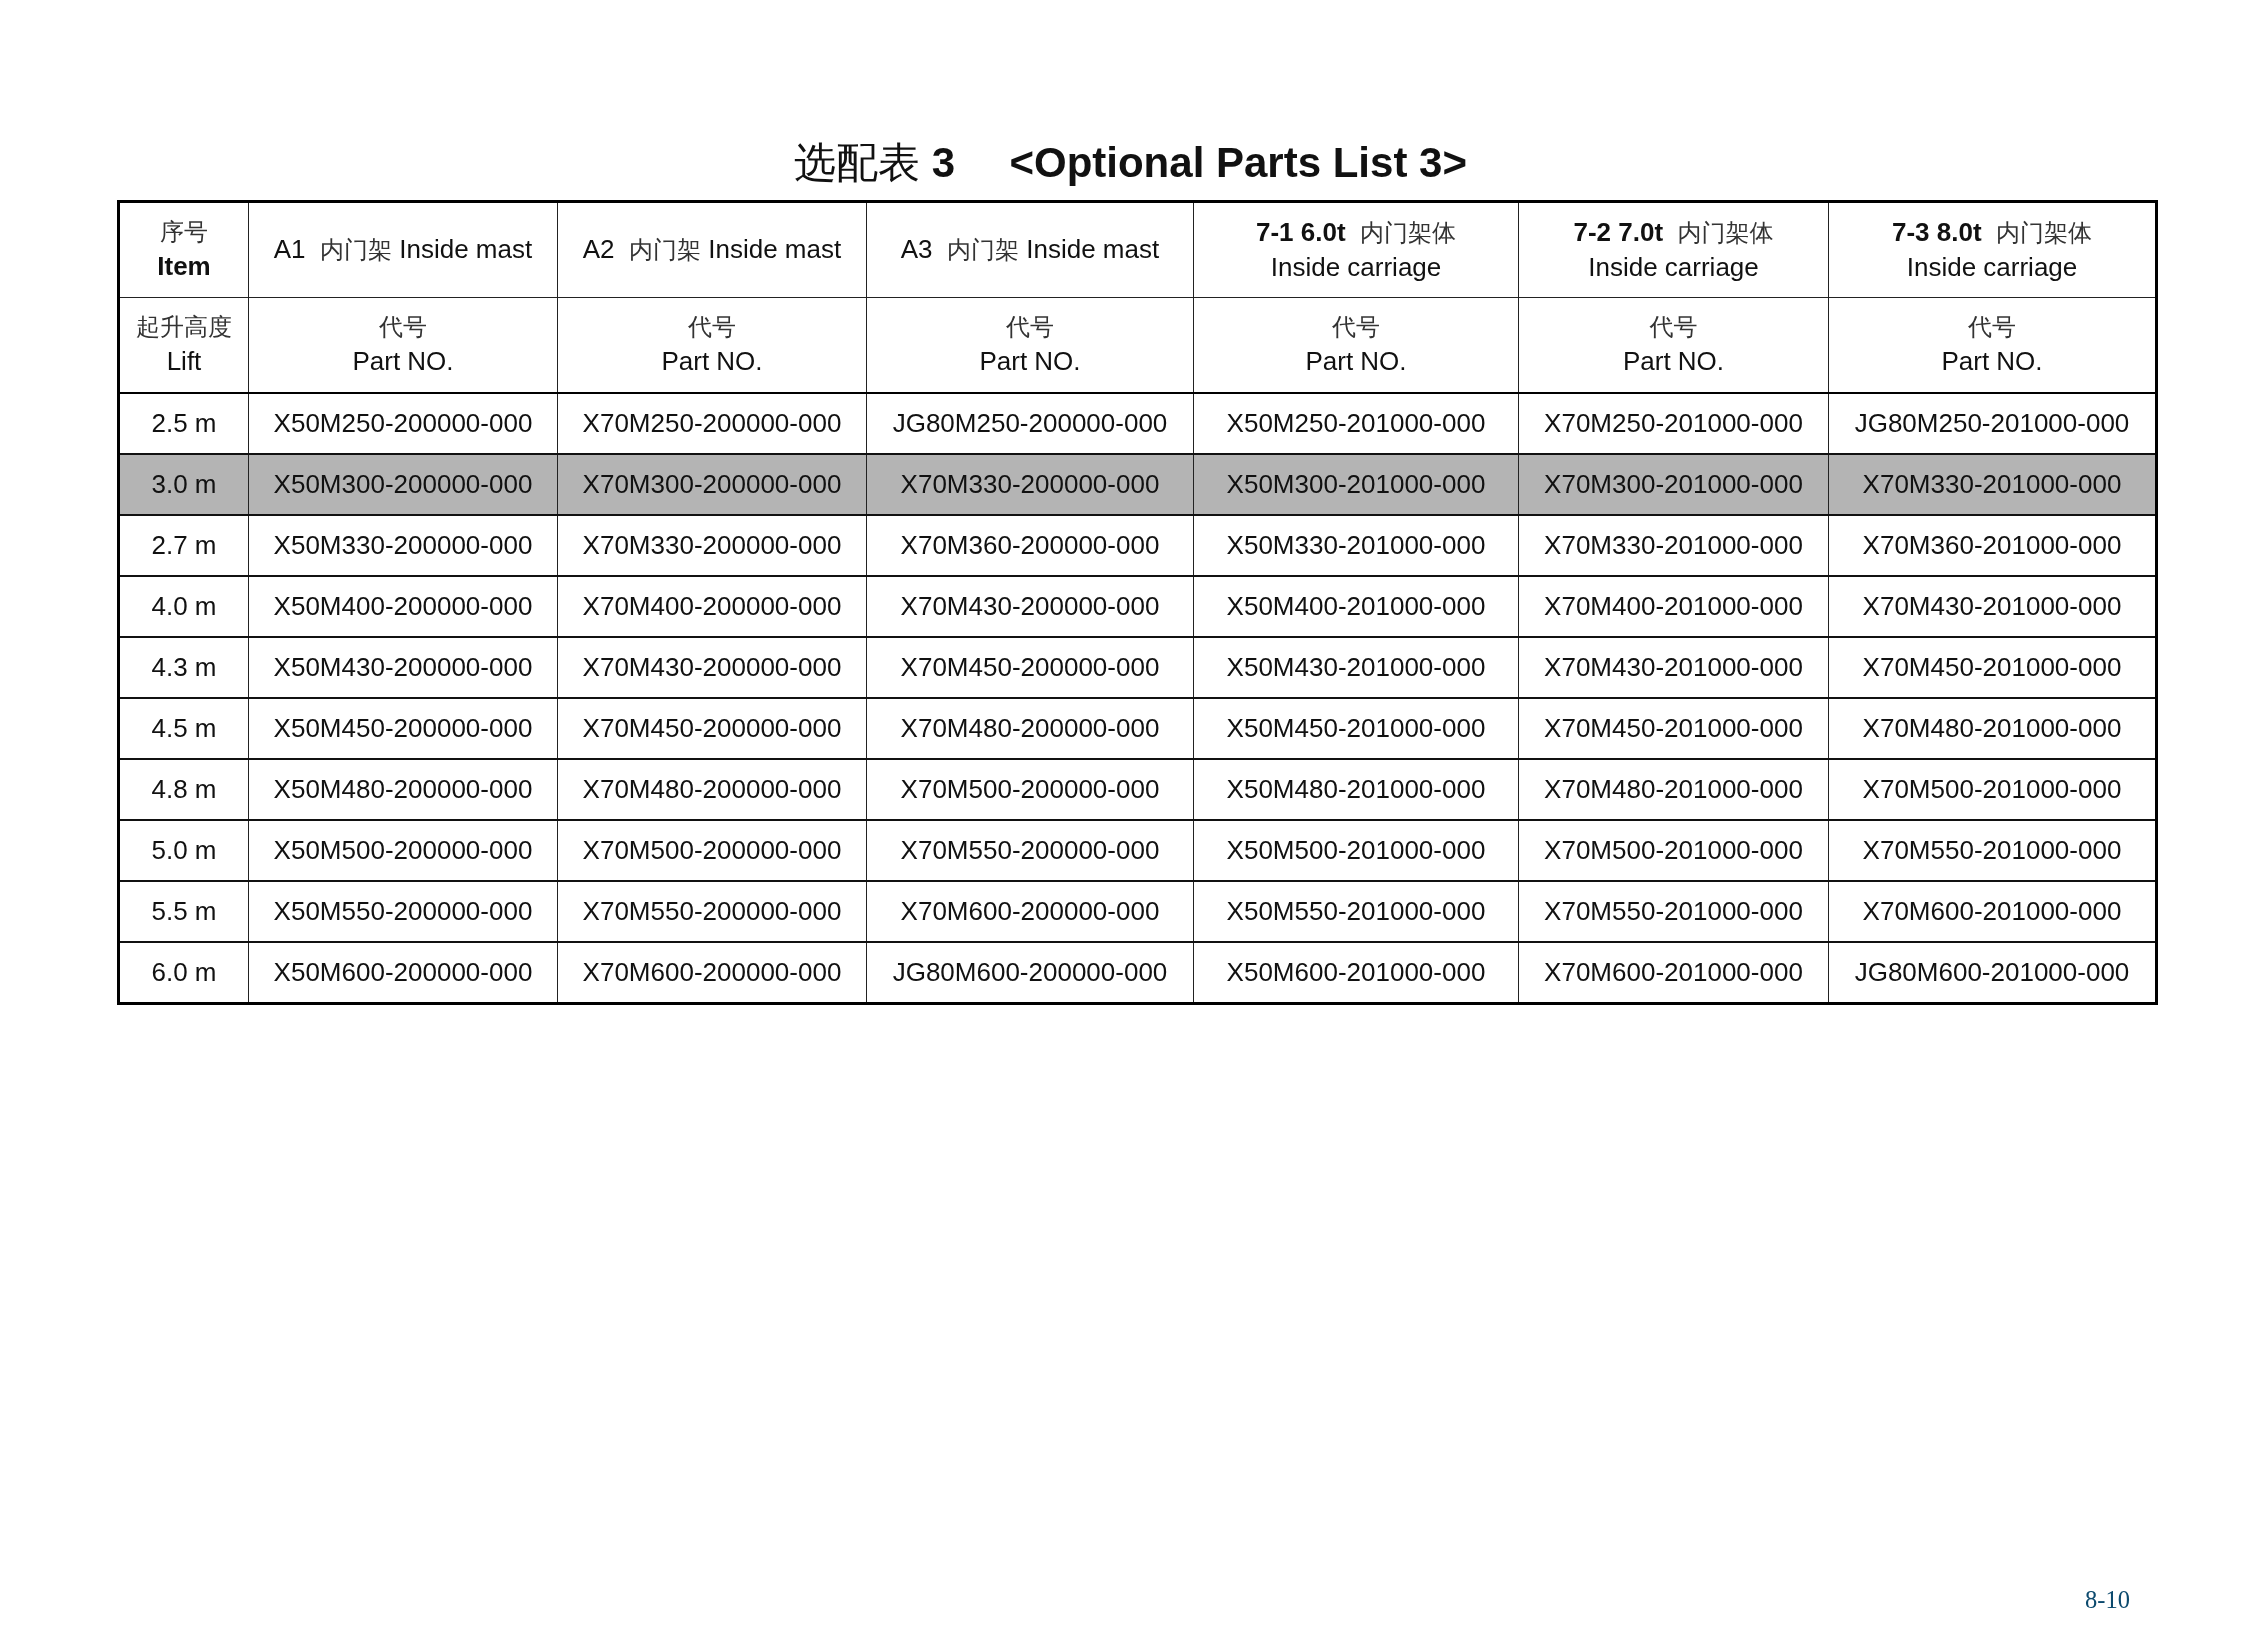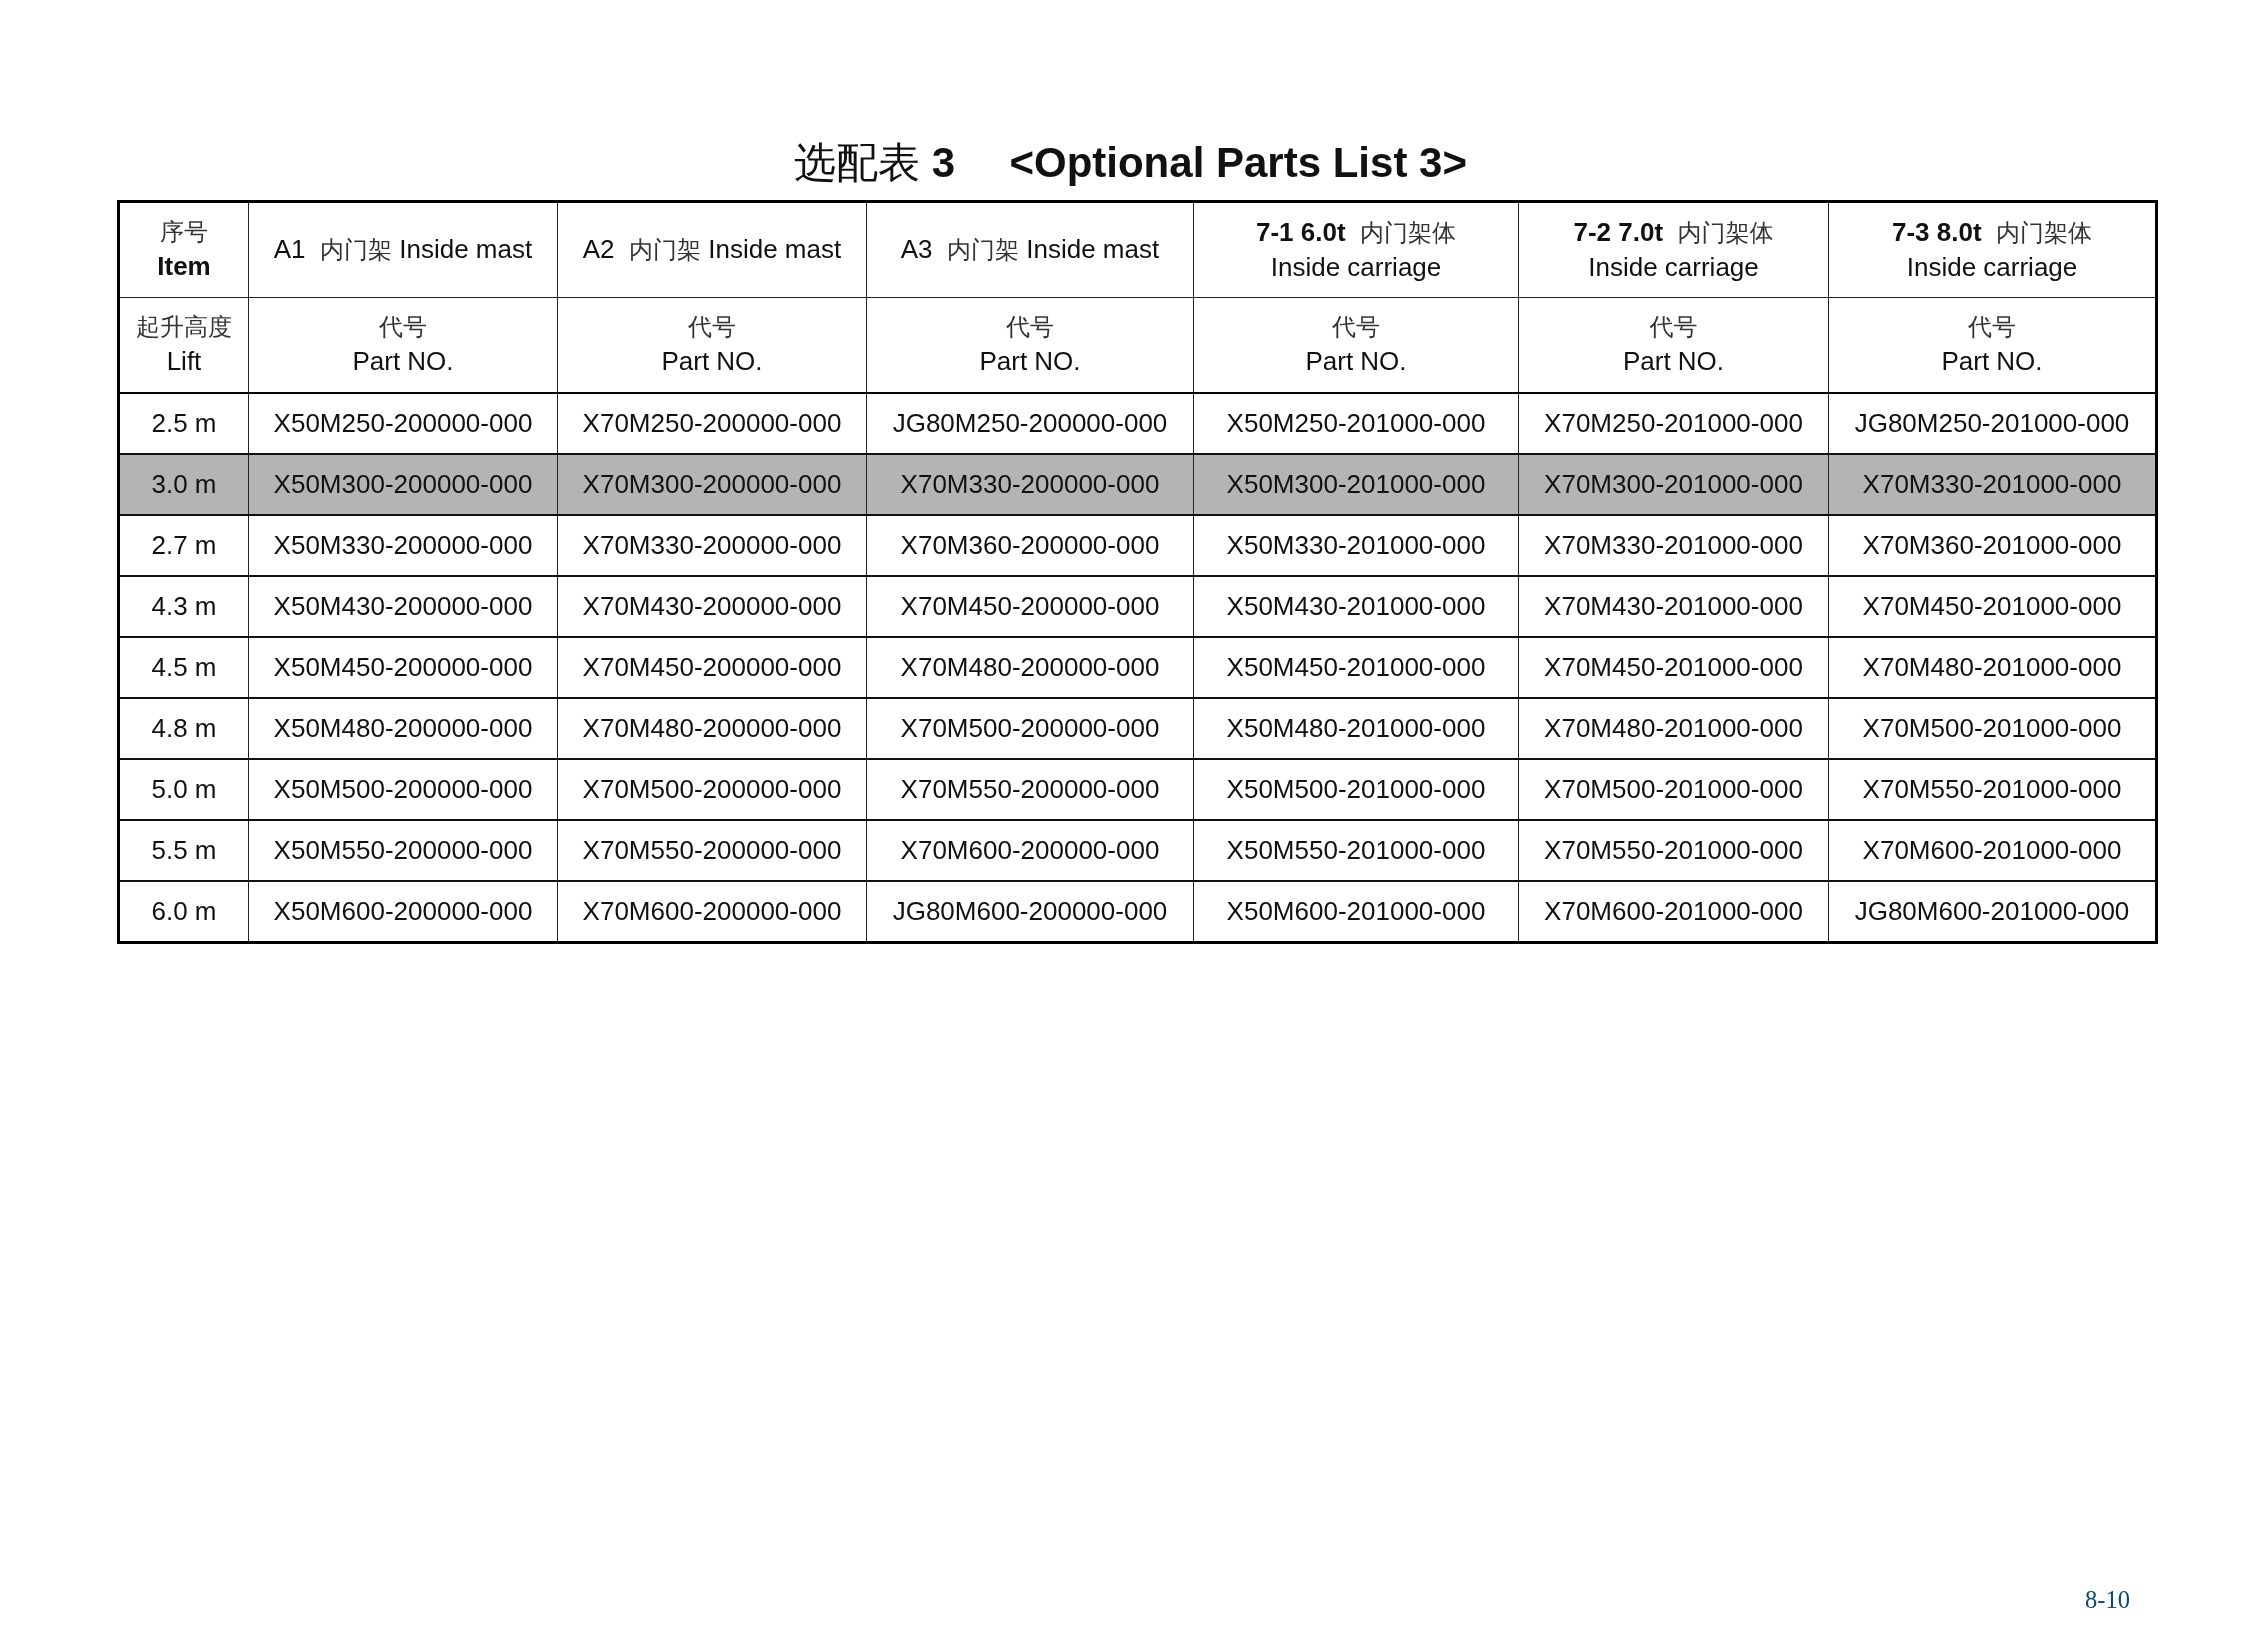--- a/index.html
+++ b/index.html
@@ -132,20 +132,29 @@
       <tr class="row">
         <td>2.7 m</td>
         <td>X50M330-200000-000</td>
         <td>X70M330-200000-000</td>
         <td>X70M360-200000-000</td>
         <td>X50M330-201000-000</td>
         <td>X70M330-201000-000</td>
         <td>X70M360-201000-000</td>
       </tr>
       <tr class="row">
+        <td>4.0 m</td>
+        <td>X50M400-200000-000</td>
+        <td>X70M400-200000-000</td>
+        <td>X70M430-200000-000</td>
+        <td>X50M400-201000-000</td>
+        <td>X70M400-201000-000</td>
+        <td>X70M430-201000-000</td>
+      </tr>
+      <tr class="row">
         <td>4.3 m</td>
         <td>X50M430-200000-000</td>
         <td>X70M430-200000-000</td>
         <td>X70M450-200000-000</td>
         <td>X50M430-201000-000</td>
         <td>X70M430-201000-000</td>
         <td>X70M450-201000-000</td>
       </tr>
       <tr class="row">
         <td>4.5 m</td>

